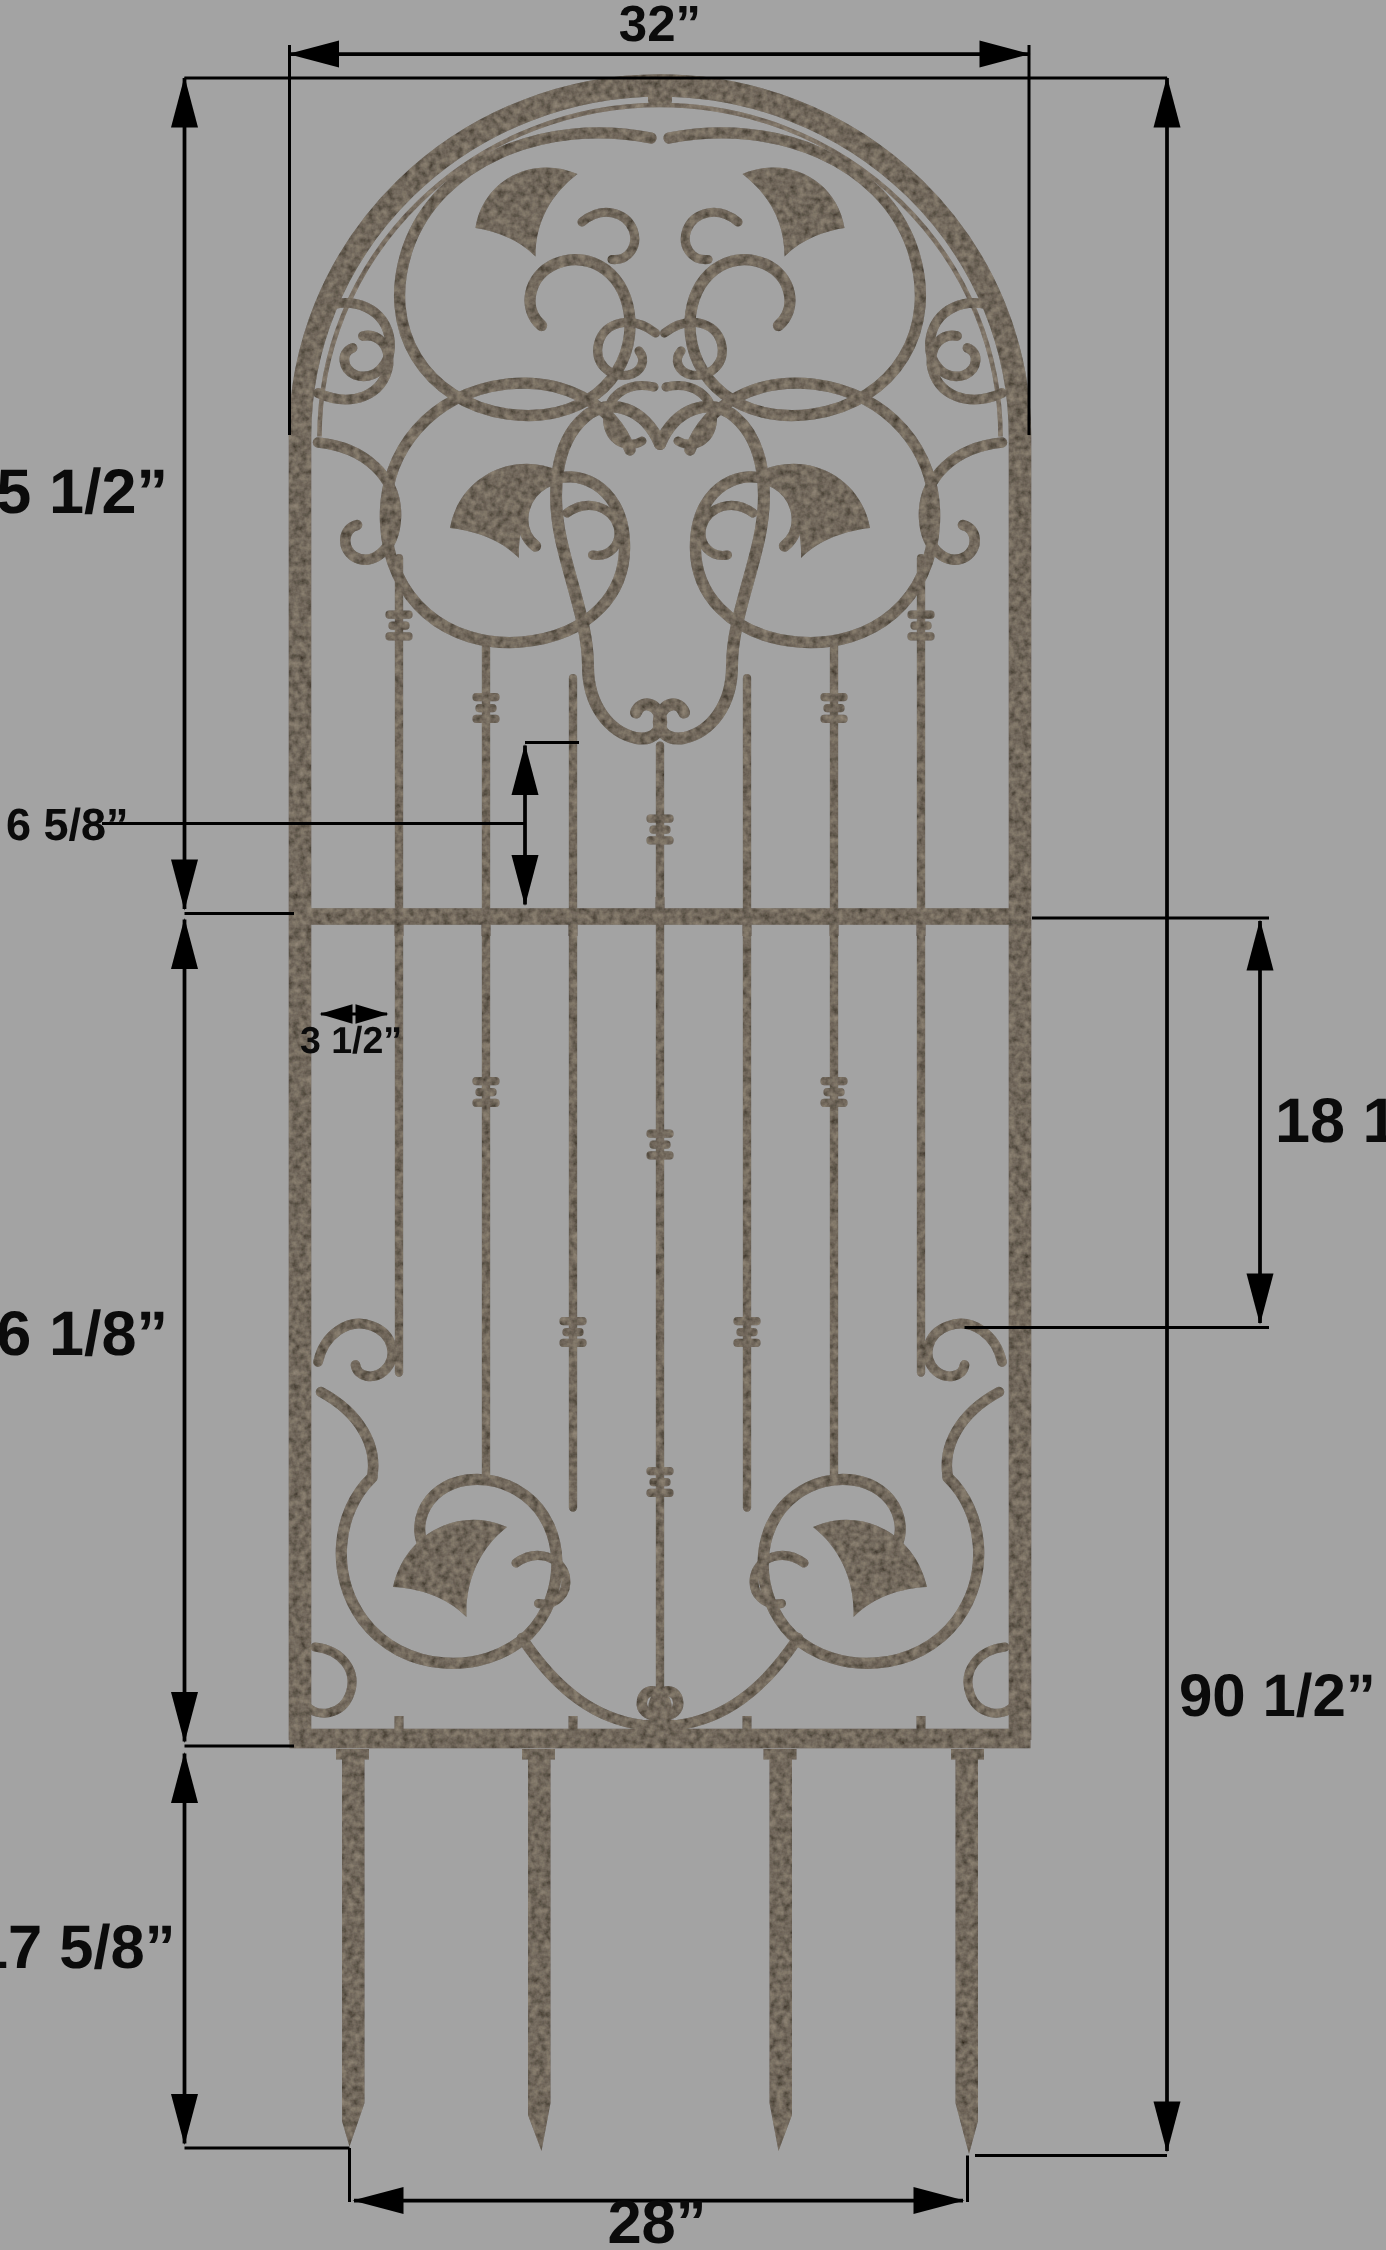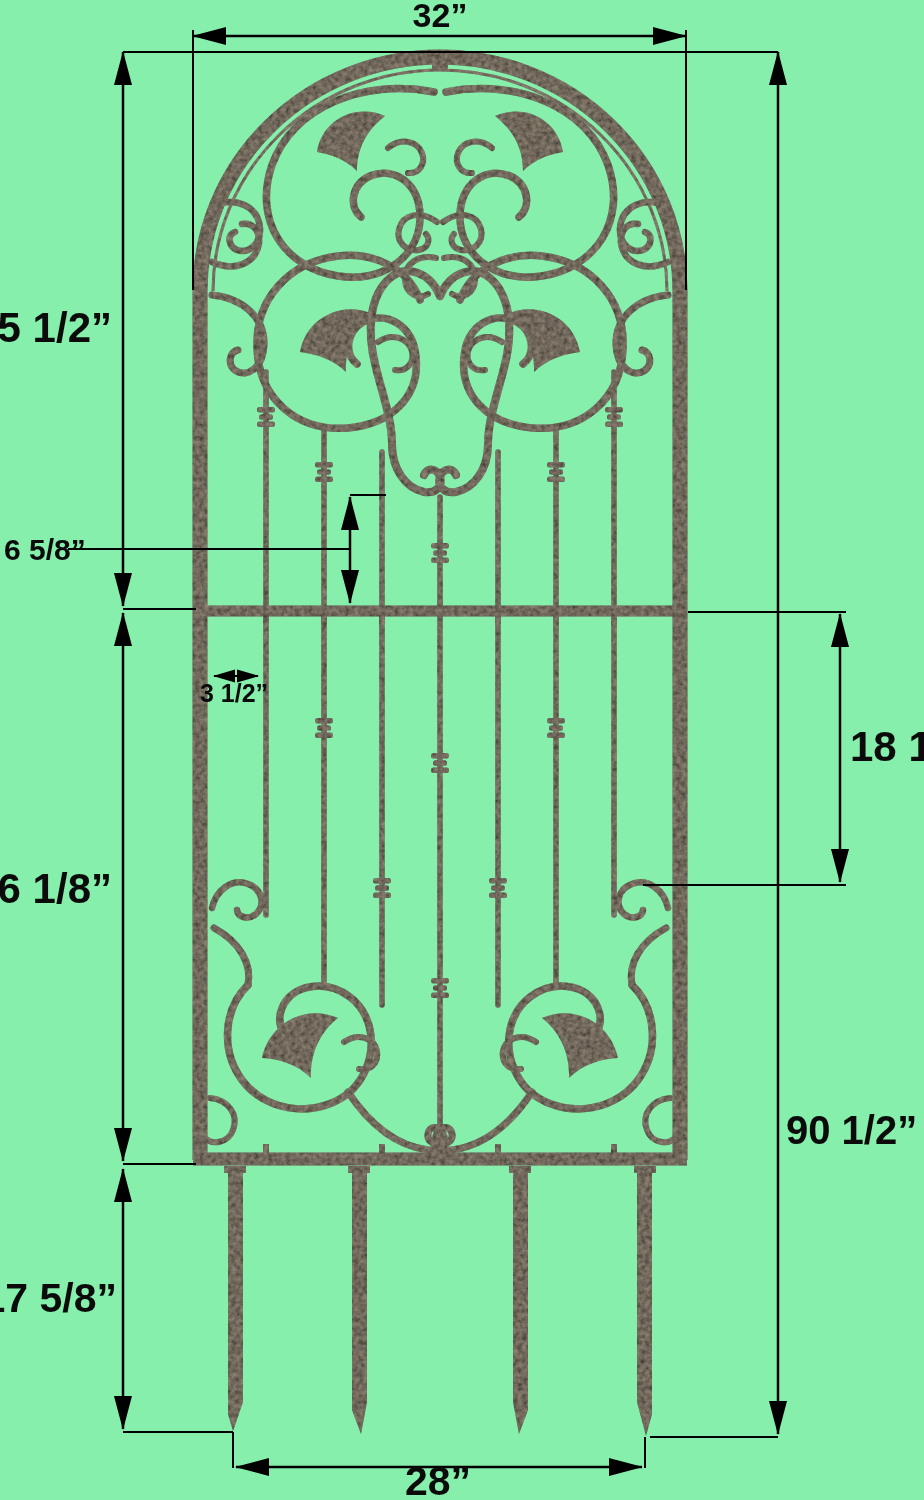--- a/index.html
+++ b/index.html
@@ -1,16 +1,16 @@
 <!DOCTYPE html>
 <html><head>
 <meta charset="utf-8">
 <style>
   html,body{margin:0;padding:0;background:#ffffff;}
-  #stage{position:relative;width:924px;height:1500px;background:#86efac;overflow:hidden;}
+  #stage{position:relative;width:924px;height:1500px;background:#a3a3a3;overflow:hidden;}
   svg{display:block;}
   text{font-family:"Liberation Sans","DejaVu Sans",sans-serif;font-weight:bold;fill:#0b0b0b;}
 </style>
 </head>
 <body>
 
 <div id="stage">
 <svg width="924" height="1500" viewBox="0 0 924 1500">
   <defs>
     <marker id="ah" markerUnits="userSpaceOnUse" markerWidth="40" markerHeight="26" refX="36" refY="13" orient="auto-start-reverse">

